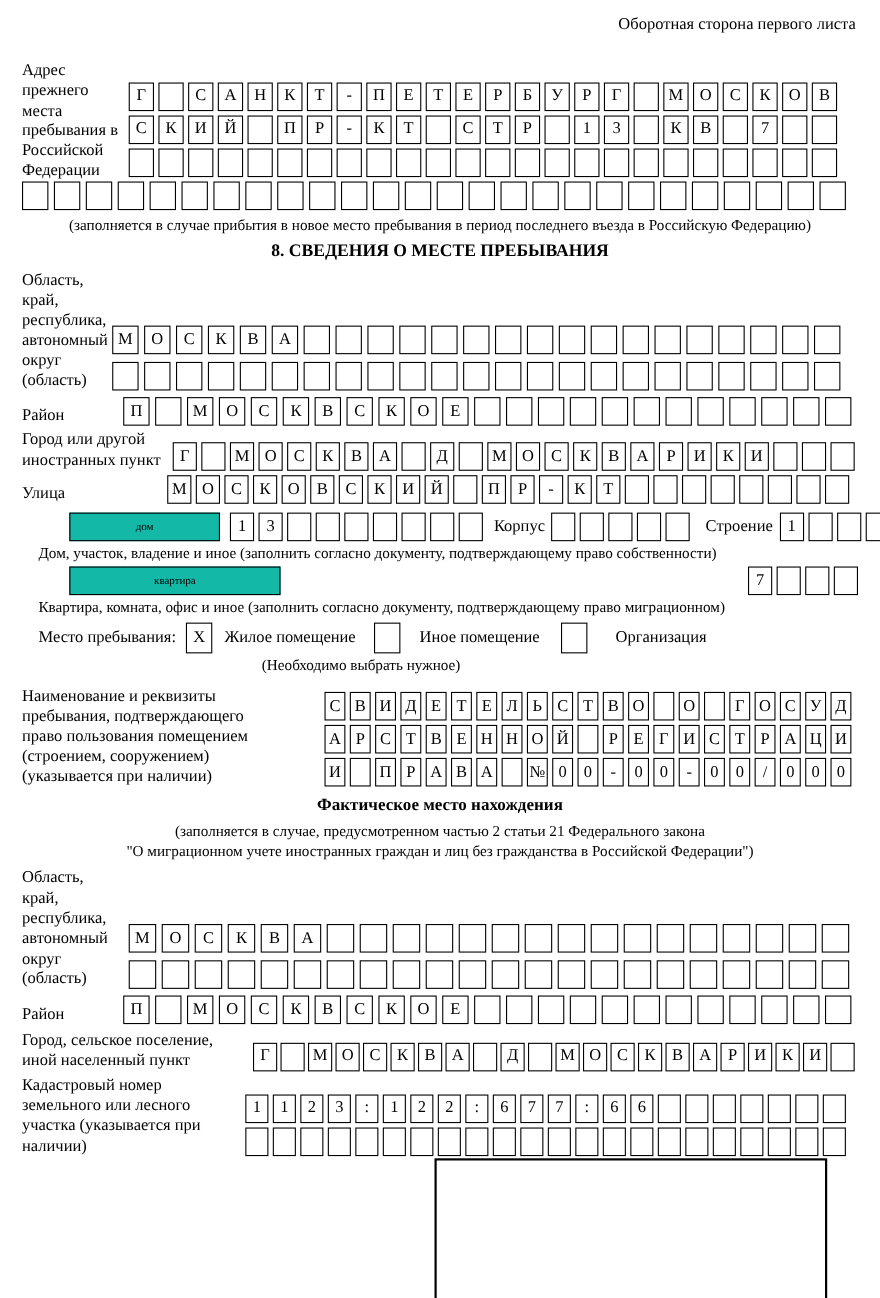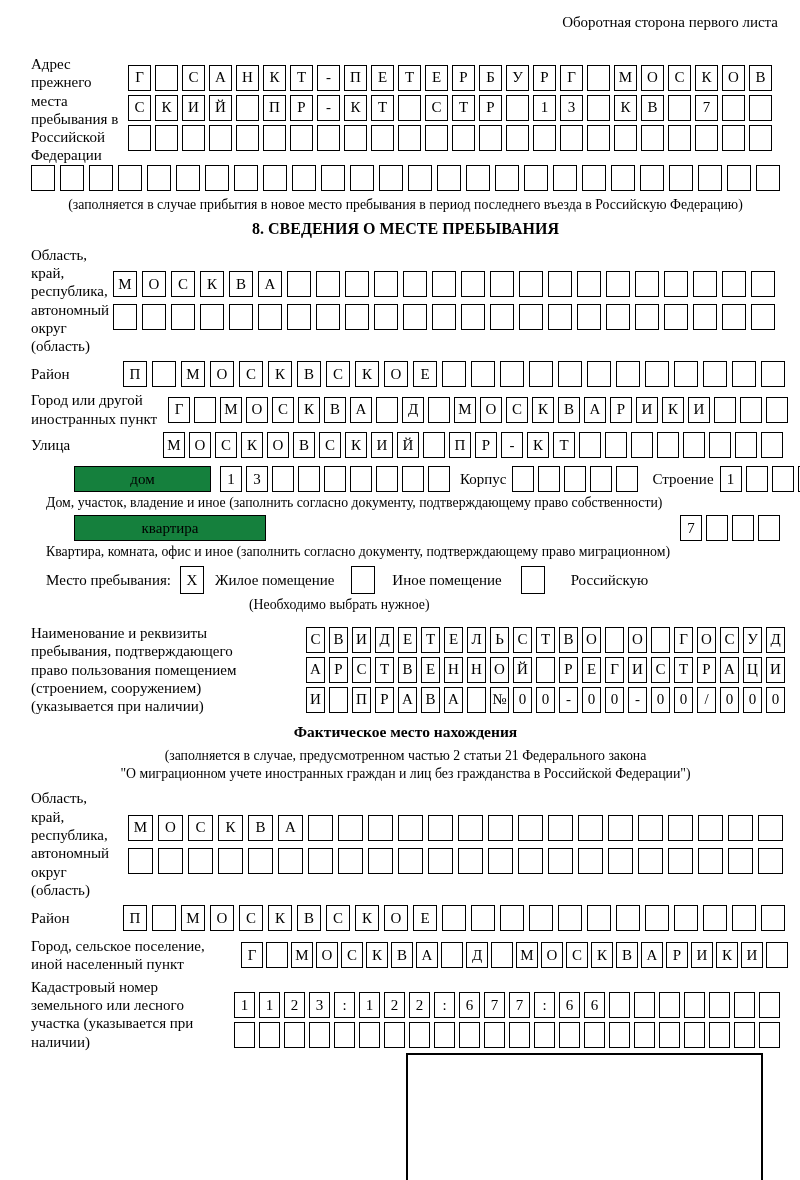--- a/index.html
+++ b/index.html
@@ -1,36 +1,36 @@
 <!DOCTYPE html>
 <html><head>
 <meta charset="utf-8">
 <style>
   html,body{margin:0;padding:0;background:#fff;}
   body{width:800px;height:1180px;overflow:hidden;font-family:"Liberation Serif","DejaVu Serif",serif;color:#000;}
-  .page{width:800px;height:1048px;box-sizing:border-box;padding:14px 20px 0 31px;background:#fff;}
+  .page{width:800px;height:1048px;box-sizing:border-box;padding:14px 20px 0 20px;background:#fff;}
   .corner{text-align:right;font-size:15px;padding-right:2px;}
-  .form-row{display:flex;align-items:center;}
+  .form-row{display:flex;align-items:flex-end;}
   .label{font-size:15px;line-height:1.22;box-sizing:border-box;padding-right:8px;flex:0 0 auto;}
   .lw97{width:97px}.lw82{width:82px}.lw92{width:92px}.lw137{width:137px}.lw132{width:132px}
   .lw275{width:275px;padding-right:62px}.lw210{width:210px}.lw203{width:203px}
   .rows{display:flex;flex-direction:column;}
   .cells{display:flex;align-items:flex-start;}
   .cell{flex:0 0 auto;width:20px;height:26px;box-sizing:border-box;border:1.8px solid #000;
         display:flex;align-items:center;justify-content:center;font-size:15px;background:#fff;}
   .cw19 .cell{width:19px}.cw21 .cell{width:21px}.cw22 .cell{width:22px}
   .cw23 .cell{width:23px}.cw24 .cell{width:24px}.cw25 .cell{width:25px}
   .g3{gap:3px}.g4{gap:4px}.g5{gap:5px}
   .mb4{margin-bottom:4px}.mb7{margin-bottom:7px}
   .note{font-size:13.8px;line-height:1.3;}
   .center{text-align:center;}
   h2{font-size:16px;margin:6px 0 8px 0;text-align:center;font-weight:bold;}
   h3{font-size:15.5px;margin:8px 0 6px 0;text-align:center;font-weight:bold;}
   .widebox{height:26px;box-sizing:border-box;border:1.8px solid #000;display:flex;
-           align-items:center;justify-content:center;font-size:15px;flex:0 0 auto;background:#15803d;}
+           align-items:center;justify-content:center;font-size:10px;flex:0 0 auto;background:#14b8a6;}
   .wb137{width:137px}.wb192{width:192px}
   .inline-label{font-size:15px;white-space:nowrap;flex:0 0 auto;}
   .checkbox{flex:0 0 auto;width:24px;height:28px;box-sizing:border-box;border:1.8px solid #000;
             display:flex;align-items:center;justify-content:center;font-size:15px;background:#fff;}
   .stay-row{display:flex;align-items:center;margin:6px 0 2px 0;padding-left:15px;gap:0;}
   .stampbox{width:357px;height:174px;box-sizing:border-box;border:2px solid #000;margin-left:375px;margin-top:2px;background:#fff;}
   .caption{font-size:13.8px;padding-left:15px;margin:3px 0 4px 0;}
 </style>
 </head>
 <body>
@@ -341,21 +341,21 @@
   </div>
   <div class="caption">Квартира, комната, офис и иное (заполнить согласно документу, подтверждающему право миграционном)</div>
 
   <div class="stay-row">
     <span class="inline-label">Место пребывания:</span>
     <span class="checkbox" style="margin-left:9px">X</span>
     <span class="inline-label" style="margin-left:11px">Жилое помещение</span>
     <span class="checkbox" style="margin-left:17px"></span>
     <span class="inline-label" style="margin-left:17px">Иное помещение</span>
     <span class="checkbox" style="margin-left:19px"></span>
-    <span class="inline-label" style="margin-left:26px">Российскую</span>
+    <span class="inline-label" style="margin-left:26px">Организация</span>
   </div>
   <div class="note" style="margin-left:218px">(Необходимо выбрать нужное)</div>
 
   <div class="form-row" style="margin-top:10px">
     <div class="label lw275">Наименование и реквизиты пребывания, подтверждающего право пользования помещением (строением, сооружением) (указывается при наличии)</div>
     <div class="rows">
       <div class="cells cw19 g4 mb4">
           <span class="cell">С</span>
           <span class="cell">В</span>
           <span class="cell">И</span>

